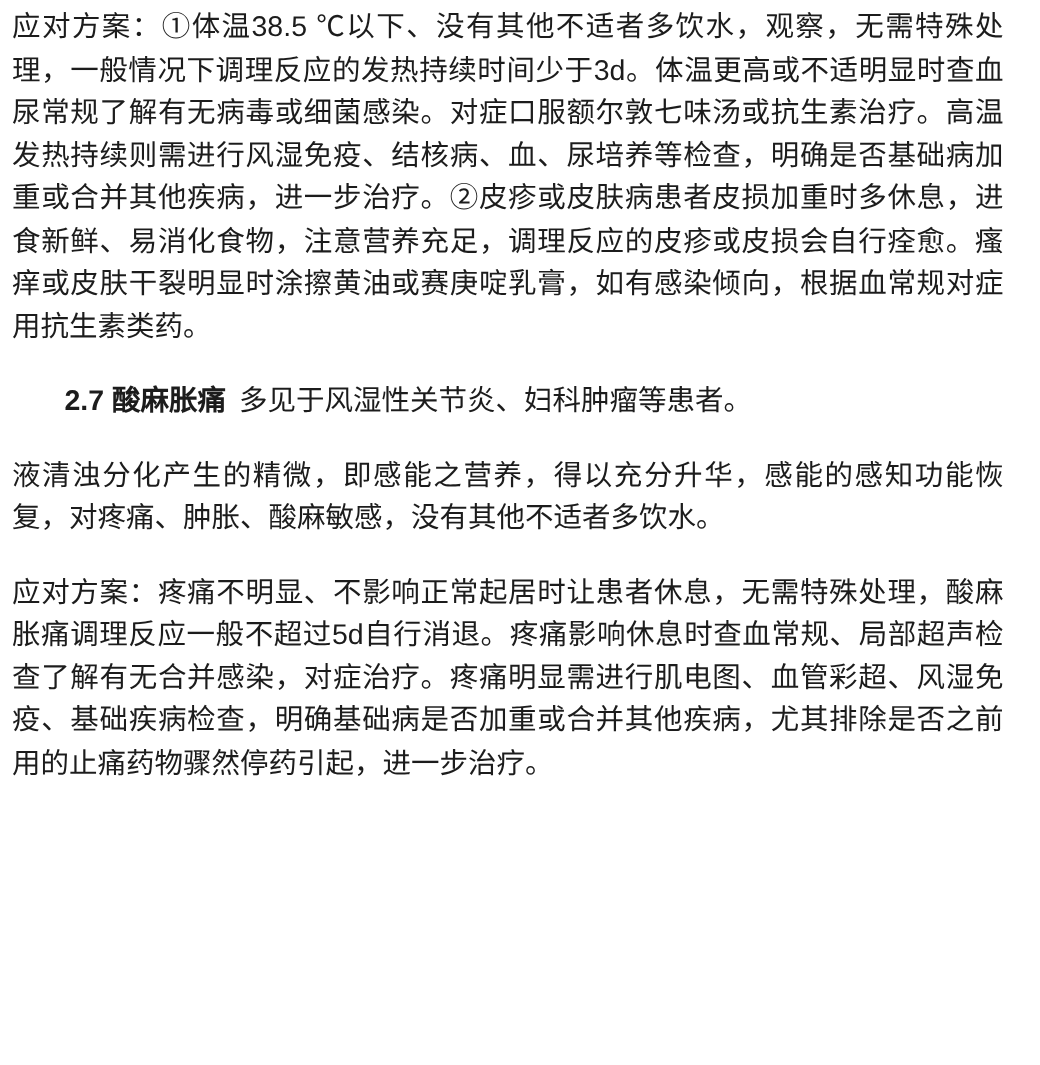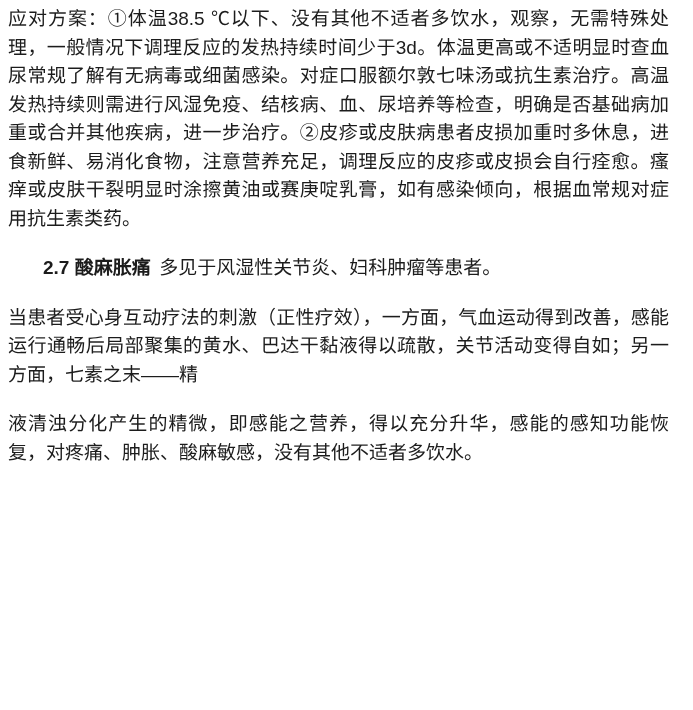--- a/index.html
+++ b/index.html
@@ -41,18 +41,18 @@
 </head>
 <body>
 
 <div class="page">
 
   <p class="para"><span>应对方案：①体温38.5 ℃以下、没有其他不适者多饮水，观察，无需特殊处理，一般情况下调理反应的发热持续时间少于3d。体温更高或不适明显时查血尿常规了解有无病毒或细菌感染。对症口服额尔敦七味汤或抗生素治疗。高温发热持续则需进行风湿免疫、结核病、血、尿培养等检查，明确是否基础病加重或合并其他疾病，进一步治疗。②皮疹或皮肤病患者皮损加重时多休息，进食新鲜、易消化食物，注意营养充足，调理反应的皮疹或皮损会自行痊愈。瘙痒或皮肤干裂明显时涂擦黄油或赛庚啶乳膏，如有感染倾向，根据血常规对症用抗生素类药。</span></p>
 
   <p class="para"><b class="heading-label">2.7 酸麻胀痛</b><span>多见于风湿性关节炎、妇科肿瘤等患者。</span></p>
 
 
-  <p class="para"><span>当患者受心身互动疗法的刺激（正性疗效），一方面，气血运动得到改善，感能运行通畅后局部聚集的黄水、巴达干黏液得以疏散，关节活动变得自如；另一方面，七素之末——精</span></p>
 
   <p class="para"><span>液清浊分化产生的精微，即感能之营养，得以充分升华，感能的感知功能恢复，对疼痛、肿胀、酸麻敏感，没有其他不适者多饮水。</span></p>
 
+  <p class="para"><span>应对方案：疼痛不明显、不影响正常起居时让患者休息，无需特殊处理，酸麻胀痛调理反应一般不超过5d自行消退。疼痛影响休息时查血常规、局部超声检查了解有无合并感染，对症治疗。疼痛明显需进行肌电图、血管彩超、风湿免疫、基础疾病检查，明确基础病是否加重或合并其他疾病，尤其排除是否之前用的止痛药物骤然停药引起，进一步治疗。</span></p>
 
 </div>
 
 </body></html>

